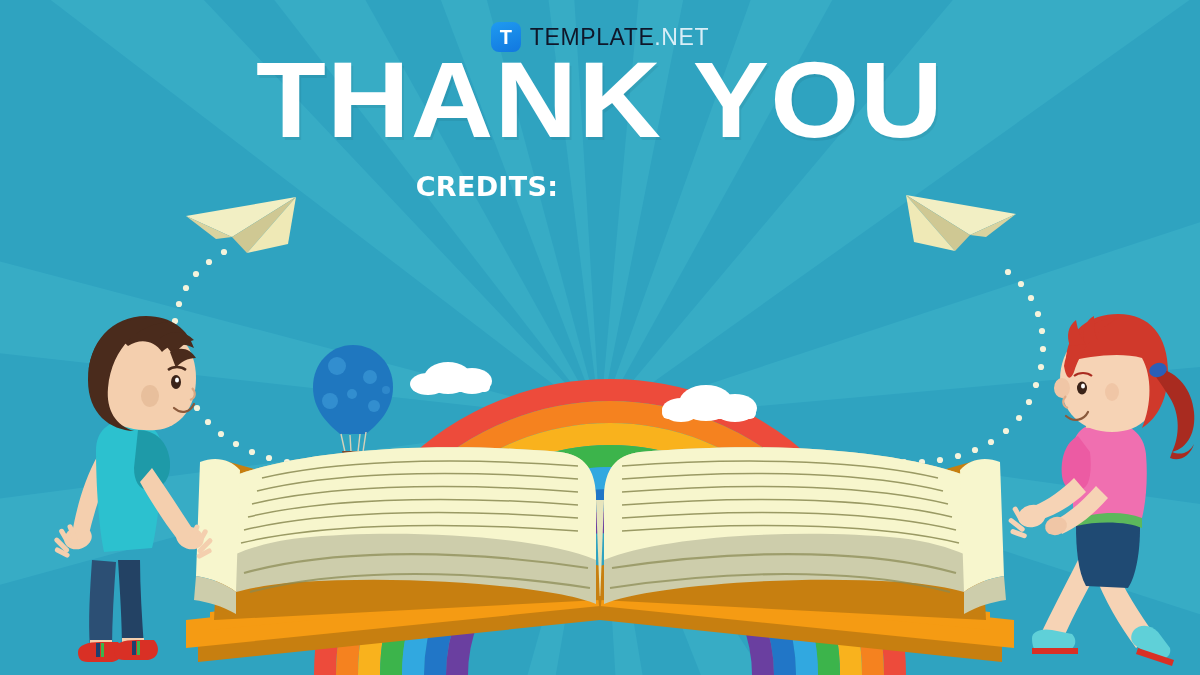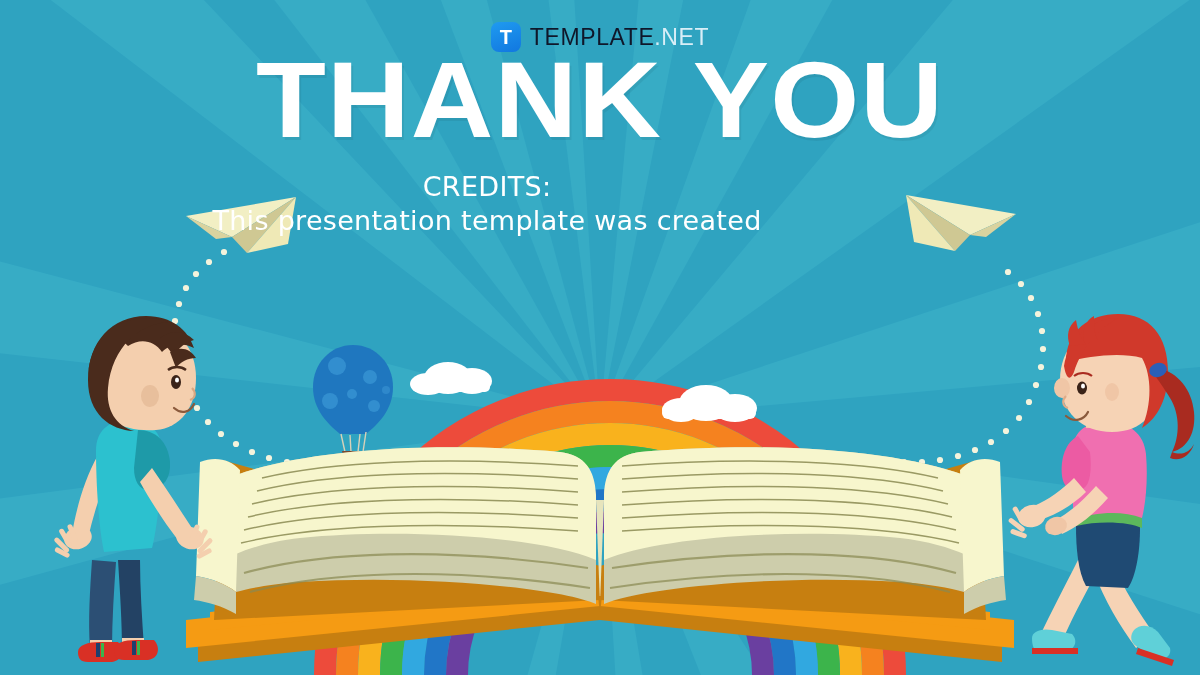--- a/index.html
+++ b/index.html
@@ -79,21 +79,21 @@
 
   
   #credits {
     position: absolute;
     top: 170px;
     left: 0;
     width: 974px;
     text-align: center;
     color: #ffffff;
     font-family: "DejaVu Sans", sans-serif;
-    font-weight: 400;
+    font-weight: 700;
     font-size: 27px;
     line-height: 33.5px;
     letter-spacing: 0.3px;
     z-index: 40;
   }
   #credits .line { display: block; }
 
   
   .art {
     position: absolute;
@@ -445,16 +445,15 @@
     </div>
     <div id="logo-text">
       <span class="logo-bold">TEMPLATE</span><span class="logo-light">.NET</span>
     </div>
   </div>
 
   <div id="headline">THANK YOU</div>
 
   <div id="credits">
     <span class="line">CREDITS:</span>
-    <span class="line">This presentation template was created</span>
   </div>
 
 </div>
 
 </body></html>

